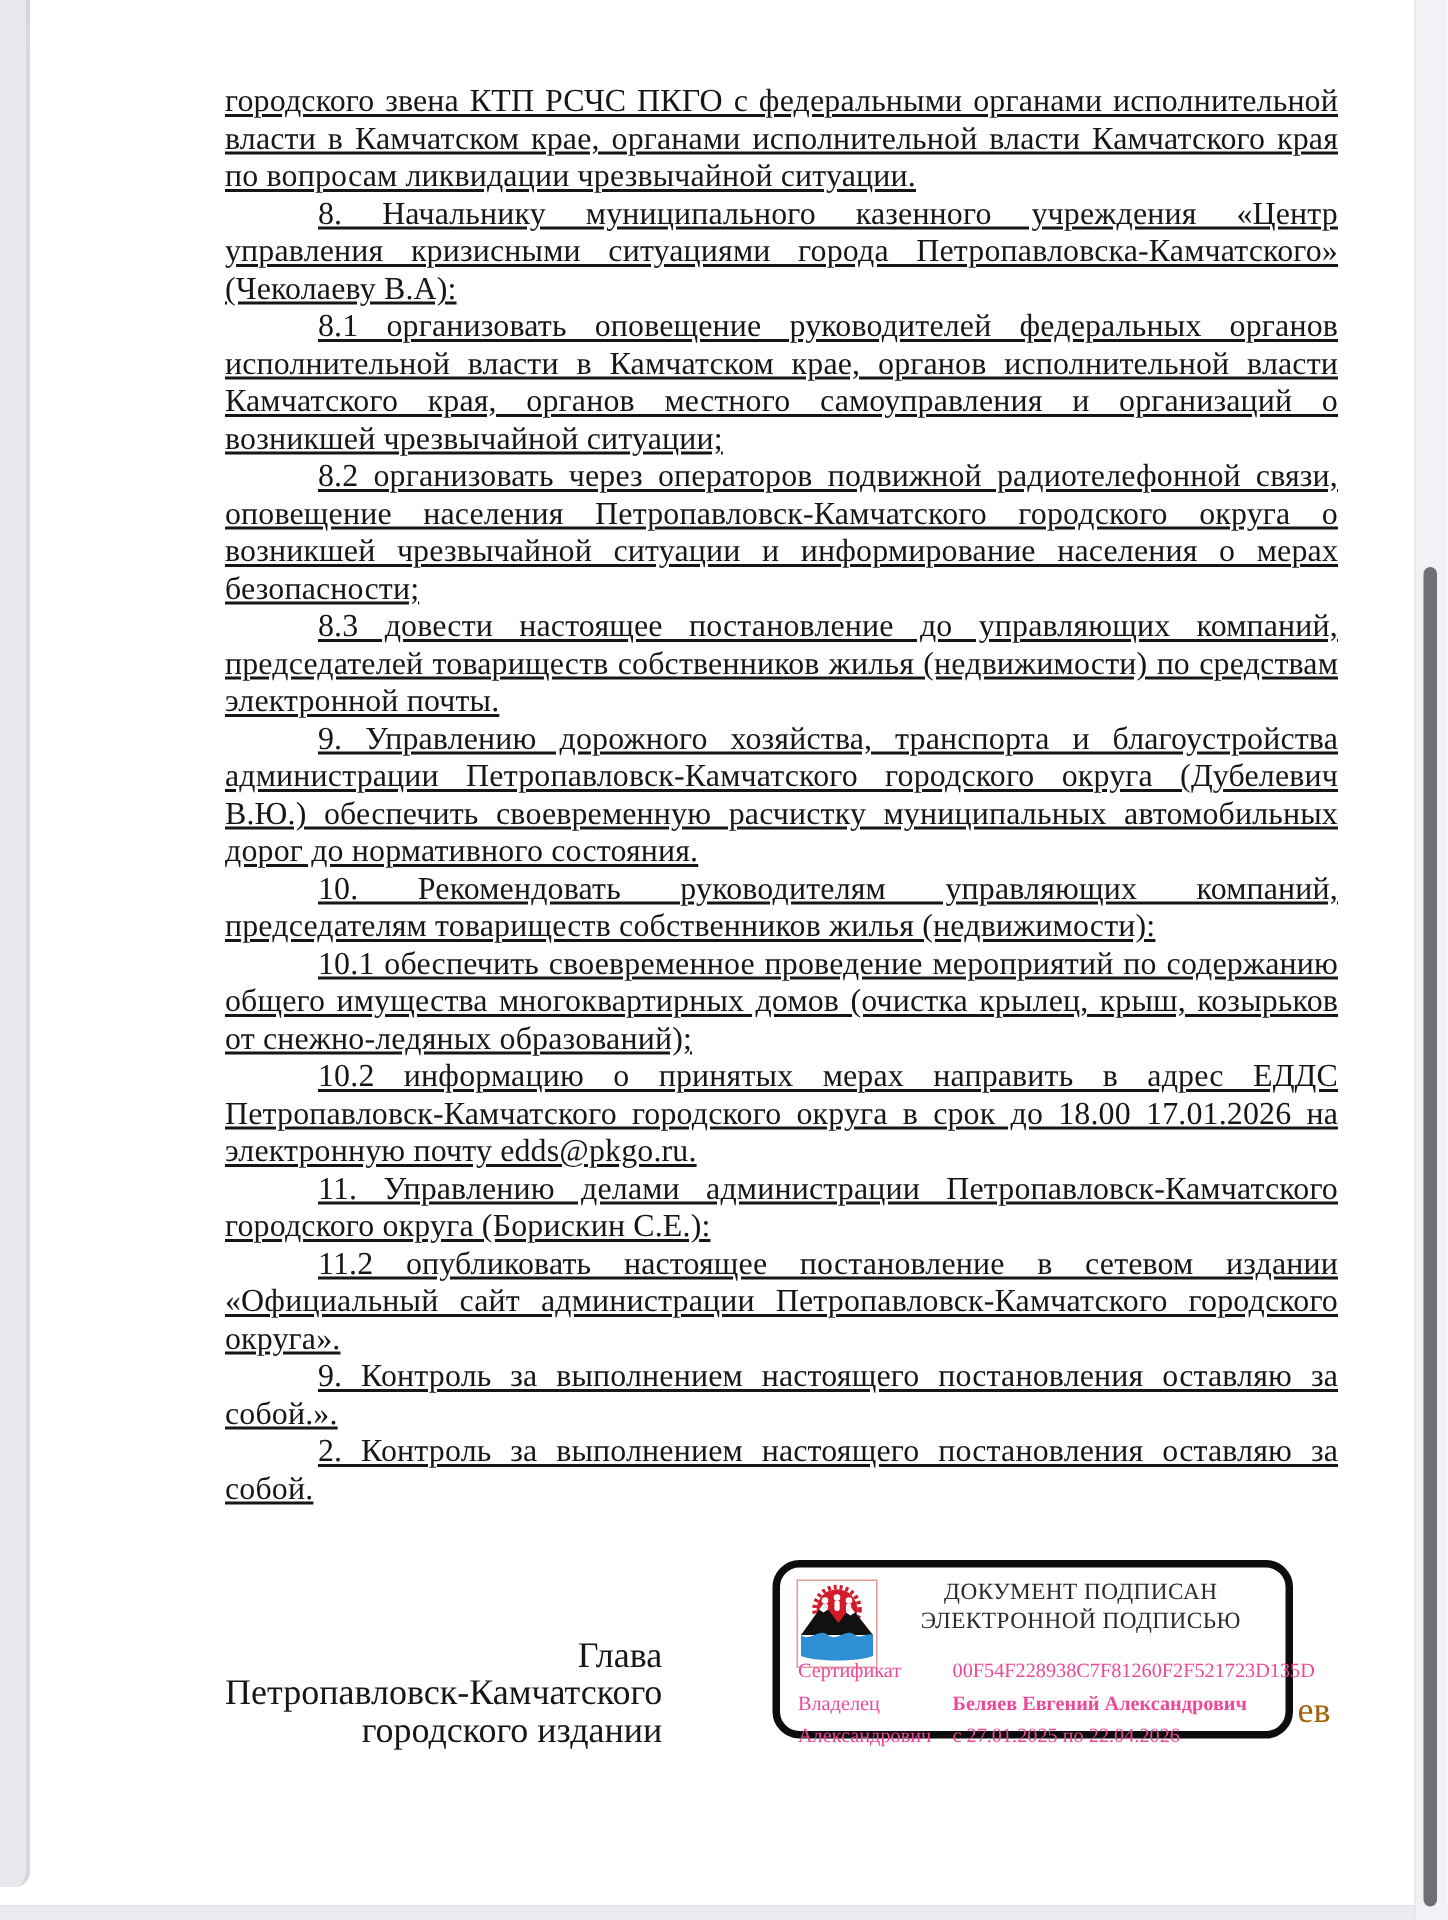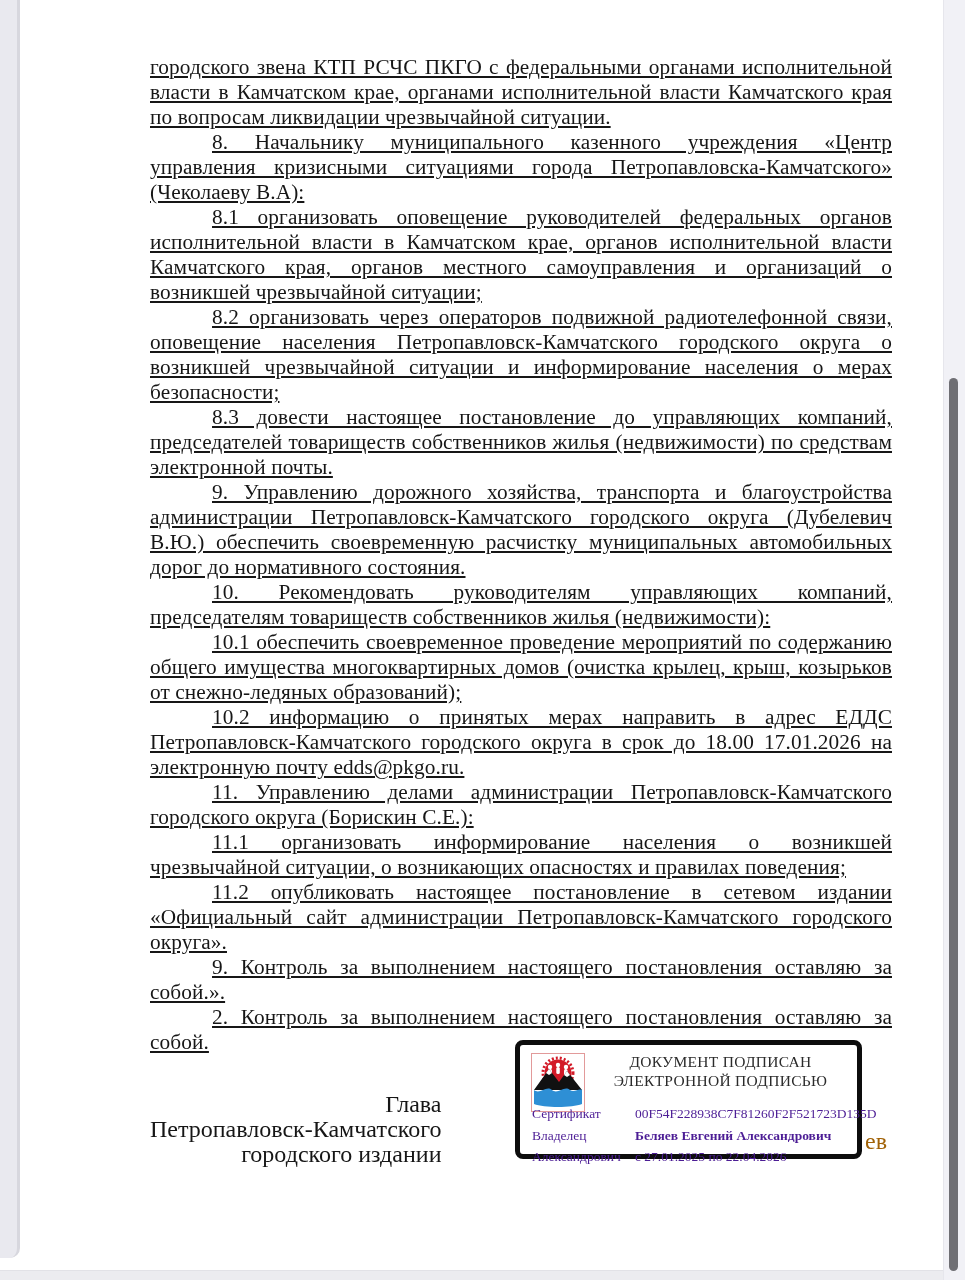--- a/index.html
+++ b/index.html
@@ -39,35 +39,35 @@
   .doc-body p{margin:0;text-indent:62px;text-decoration:underline;}
   .doc-body p.no-indent{text-indent:0;}
   
   .sig-block{
     position:absolute;left:150px;top:1092px;
     font-size:24px;line-height:25px;white-space:nowrap;text-align:right;
   }
   
   .stamp{
     position:absolute;left:515px;top:1040px;width:337px;height:109px;
-    background:#ffffff;border:5px solid #0d0d0d;border-radius:8px;
+    background:#ffffff;border:5px solid #0d0d0d;border-radius:18px;
     box-sizing:content-box;
   }
   .stamp-arms{
     position:absolute;left:11px;top:8px;width:52px;height:57px;
     border:1px solid #e29a9a;background:#fff;
   }
   .stamp-title{
     position:absolute;left:70px;top:7px;right:6px;
     text-align:center;font-size:15.5px;line-height:19px;
     color:#2b2b2b;letter-spacing:.3px;
   }
   .stamp-rows{
     position:absolute;left:12px;top:58px;right:8px;
-    font-size:13.5px;line-height:21.5px;color:#4c1d95;
+    font-size:13.5px;line-height:21.5px;color:#ec4899;
   }
   .stamp-row{display:flex;}
   .stamp-row .lbl{width:103px;flex:0 0 103px;}
   .stamp-row .val{}
   .stamp-row .val.bold{font-weight:bold;}
   
   .sig-fragment{
     position:absolute;left:865px;top:1128px;
     font-size:24px;color:#a16207;
   }
@@ -85,21 +85,20 @@
   <p class="no-indent">городского звена КТП РСЧС ПКГО с федеральными органами исполнительной власти в Камчатском крае, органами исполнительной власти Камчатского края по вопросам ликвидации чрезвычайной ситуации.</p>
   <p>8. Начальнику муниципального казенного учреждения «Центр управления кризисными ситуациями города Петропавловска-Камчатского» (Чеколаеву В.А):</p>
   <p>8.1 организовать оповещение руководителей федеральных органов исполнительной власти в Камчатском крае, органов исполнительной власти Камчатского края, органов местного самоуправления и организаций о возникшей чрезвычайной ситуации;</p>
   <p>8.2 организовать через операторов подвижной радиотелефонной связи, оповещение населения Петропавловск-Камчатского городского округа о возникшей чрезвычайной ситуации и информирование населения о мерах безопасности;</p>
   <p>8.3 довести настоящее постановление до управляющих компаний, председателей товариществ собственников жилья (недвижимости) по средствам электронной почты.</p>
   <p>9. Управлению дорожного хозяйства, транспорта и благоустройства администрации Петропавловск-Камчатского городского округа (Дубелевич В.Ю.) обеспечить своевременную расчистку муниципальных автомобильных дорог до нормативного состояния.</p>
   <p>10. Рекомендовать руководителям управляющих компаний, председателям товариществ собственников жилья (недвижимости):</p>
   <p>10.1 обеспечить своевременное проведение мероприятий по содержанию общего имущества многоквартирных домов (очистка крылец, крыш, козырьков от снежно-ледяных образований);</p>
   <p>10.2 информацию о принятых мерах направить в адрес ЕДДС Петропавловск-Камчатского городского округа в срок до 18.00 17.01.2026 на электронную почту edds@pkgo.ru.</p>
   <p>11. Управлению делами администрации Петропавловск-Камчатского городского округа (Борискин С.Е.):</p>
-  <p>11.1 организовать информирование населения о возникшей чрезвычайной ситуации, о возникающих опасностях и правилах поведения;</p>
   <p>11.2 опубликовать настоящее постановление в сетевом издании «Официальный сайт администрации Петропавловск-Камчатского городского округа».</p>
   <p>9. Контроль за выполнением настоящего постановления оставляю за собой.».</p>
   <p>2. Контроль за выполнением настоящего постановления оставляю за собой.</p>
 </div>
 
 <div class="sig-block">
   <div>Глава</div>
   <div>Петропавловск-Камчатского</div>
   <div>городского издании</div>
 </div>

